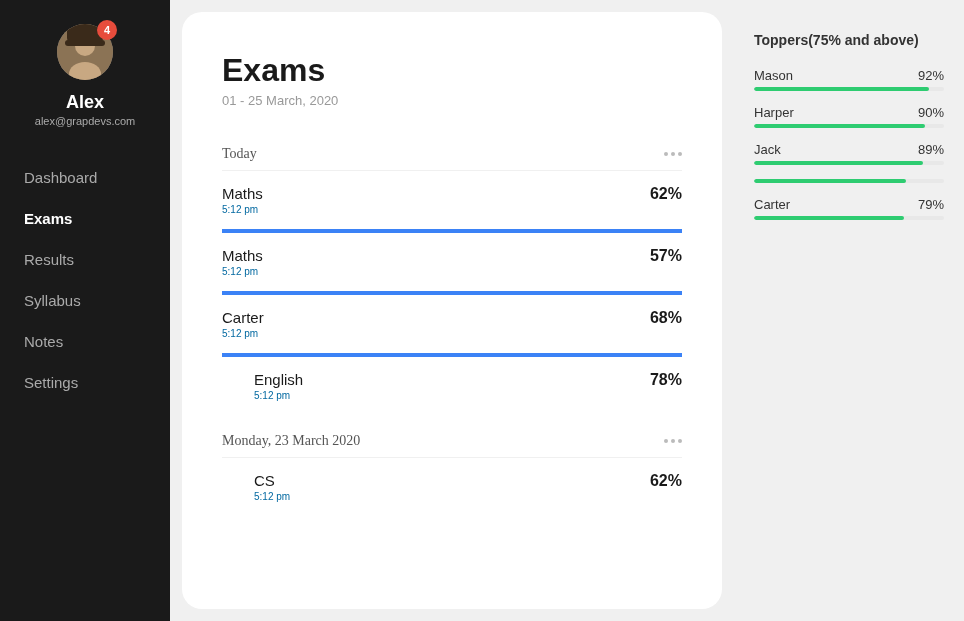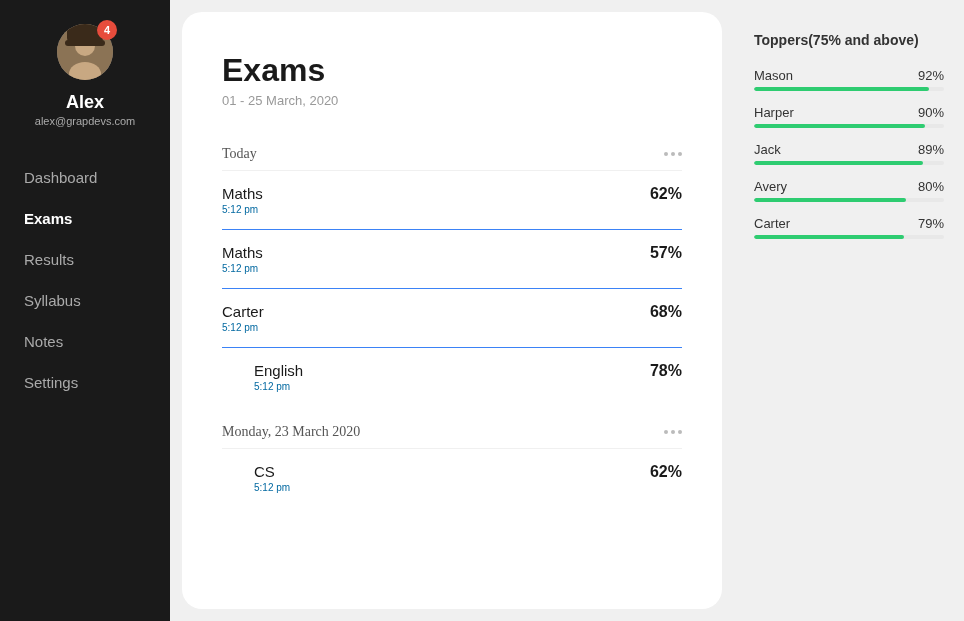--- a/index.html
+++ b/index.html
@@ -150,21 +150,21 @@
       height: 4px;
       border-radius: 50%;
       background: #bbb;
     }
 
     .exam-item {
       display: flex;
       justify-content: space-between;
       align-items: flex-start;
       padding: 14px 0;
-      border-bottom: 1px solid #3b82f6;
+      border-bottom: 4px solid #3b82f6;
     }
 
     .exam-item:last-child {
       border-bottom: none;
       margin-left: 32px;
     }
 
     .exam-name {
       font-size: 15px;
       font-weight: 500;
@@ -361,24 +361,20 @@
     <div class="topper-info">
       <span class="topper-name">Jack</span>
       <span class="topper-score">89%</span>
     </div>
     <div class="progress-bar-bg">
       <div class="progress-bar-fill" style="width: 89%"></div>
     </div>
   </div>
 
   <div class="topper-row">
-    <div class="topper-info">
-      <span class="topper-name">Avery</span>
-      <span class="topper-score">80%</span>
-    </div>
     <div class="progress-bar-bg">
       <div class="progress-bar-fill" style="width: 80%"></div>
     </div>
   </div>
 
   <div class="topper-row">
     <div class="topper-info">
       <span class="topper-name">Carter</span>
       <span class="topper-score">79%</span>
     </div>

